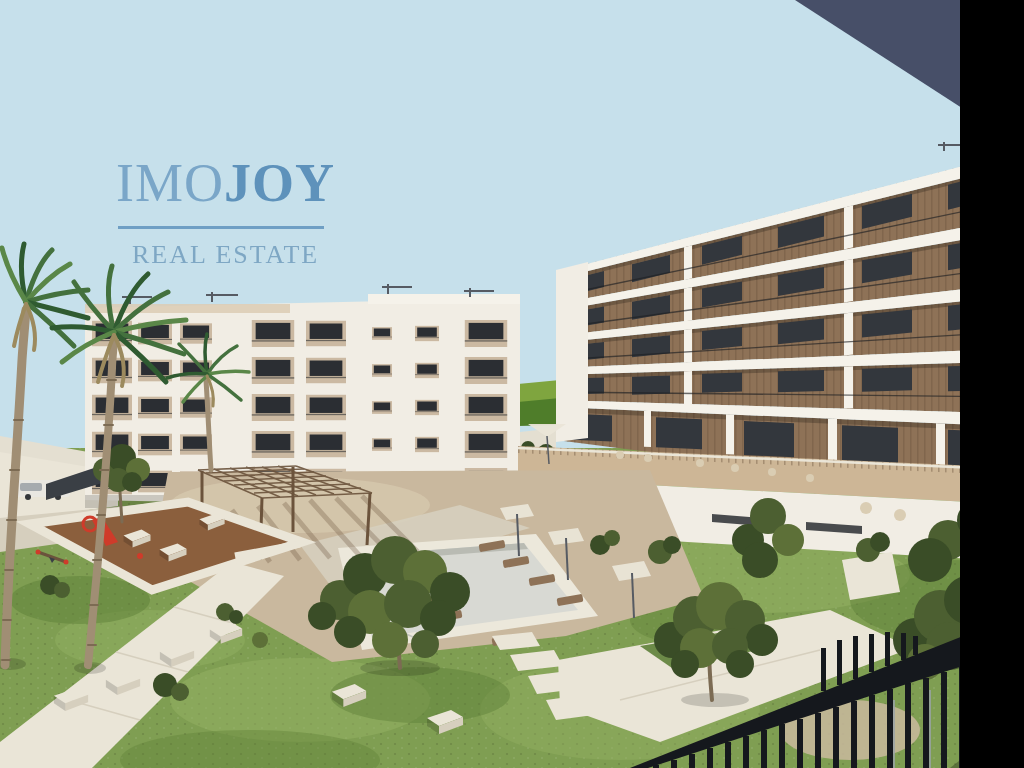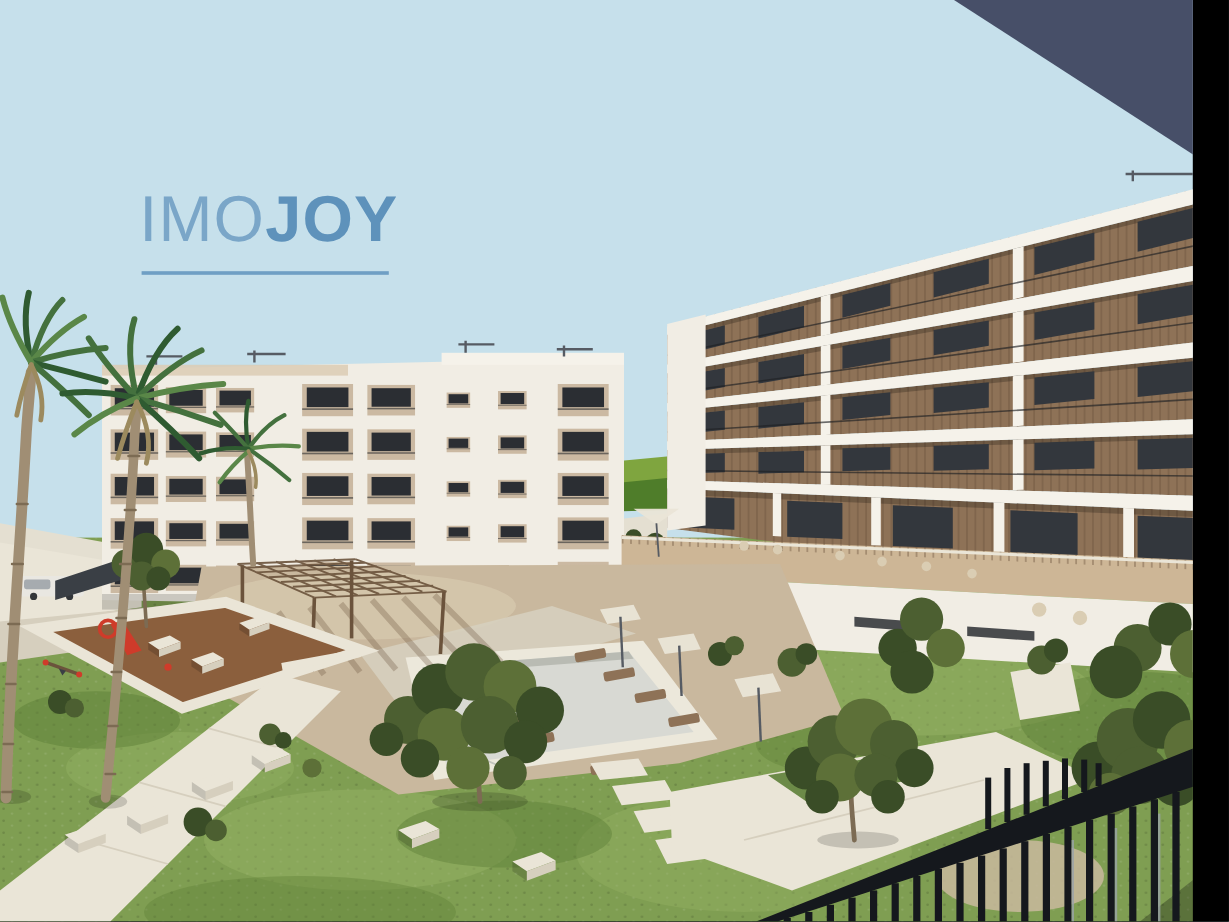--- a/index.html
+++ b/index.html
@@ -1,17 +1,17 @@
 <!DOCTYPE html>
 <html style="--c-sky: #c6e0eb; --c-overhang: #474f68; --c-logo-primary: #6f9fc4; --c-logo-light: #7aa6c8; --c-logo-bold: #5e92bb; --c-logo-tagline: #7ea7c4; --c-building-white: #f1ede4; --c-slab-white: #f5f2ea; --c-beige: #cbb9a2; --c-beige-light: #dccbb4; --c-wood: #8e7257; --c-wood-dark: #6b533c; --c-window-glass: #33373d; --c-window-dark: #2b2e33; --c-grass: #7f9e52; --c-grass-light: #95b263; --c-grass-dark: #5e7f38; --c-deck: #c9b89e; --c-deck-light: #dacdb3; --c-path-white: #eae5d7; --c-pave: #d6cfbe; --c-pool-rim: #ece8db; --c-pool-floor: #d8d9d3; --c-pool-shadow: #b9bbb3; --c-mulch: #8b5f3d; --c-slide-red: #cf3b2a; --c-railing: #15181d; --c-bar-highlight: #9aa2a8; --c-balustrade: #cdb696; --c-distant-wall: #e4dfd1; --c-vehicle-white: #e9e7e1; --c-vehicle-gray: #9aa0a6; --c-hill-light: #7fa53f; --c-hill-dark: #4f7d2a; --c-leaf: #4c5f31; --c-leaf-dark: #3a4d27; --c-leaf-light: #5d7038; --c-trunk: #a08e74; --c-trunk-dark: #7c6b53; --c-palm-green: #44713e; --c-palm-green-dark: #2f5b31; --c-palm-green-light: #5a8748; --c-palm-dry: #9c8a5e; --c-antenna: #565b63;"><head>
 <meta charset="utf-8">
 <style>
   html,body{margin:0;padding:0;background:#000;}
   .stage{position:relative;width:960px;height:768px;overflow:hidden;
-         font-family:Liberation Sans, sans-serif;padding-left:34px;}
+         font-family:Liberation Serif, serif;}
   .stage svg{position:absolute;inset:0;display:block;}
 
   
   .f-sky{fill:var(--c-sky,#c6e0eb);}
   .f-overhang{fill:var(--c-overhang,#474f68);}
   .f-white{fill:var(--c-building-white,#f1ede4);}
   .f-slab{fill:var(--c-slab-white,#f5f2ea);}
   .f-beige{fill:var(--c-beige,#cbb9a2);}
   .f-beigeL{fill:var(--c-beige-light,#dccbb4);}
   .f-wood{fill:var(--c-wood,#8e7257);}
@@ -535,14 +535,15 @@
     </g>
     <polygon points="630,768 1024,612 1024,646 648,768" class="f-rail"></polygon>
   </g>
 
   <polygon points="795,0 1024,0 1024,148" class="f-overhang"></polygon>
 </svg>
 
 <div class="logo">
   <div class="brand"><span class="b1">IMO</span><span class="b2">JOY</span></div>
   <div class="divider"></div>
+  <div class="tagline">REAL ESTATE</div>
 </div>
 </div>
 
 </body></html>

